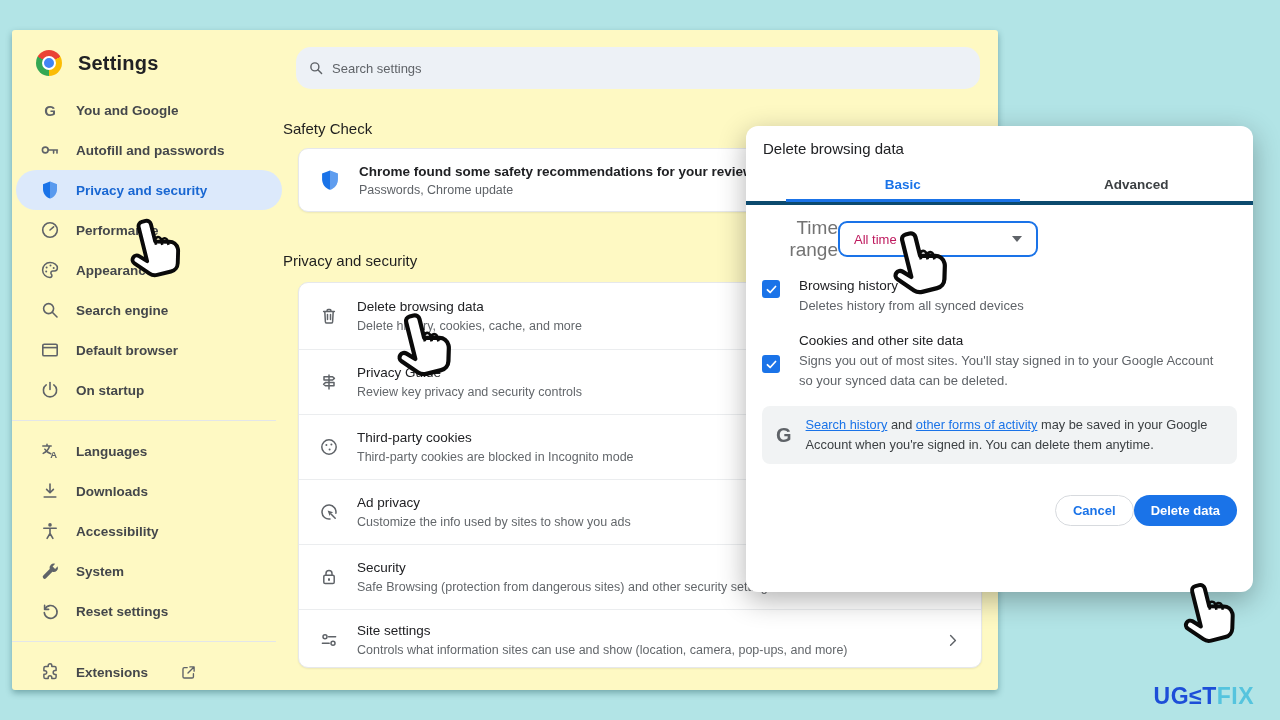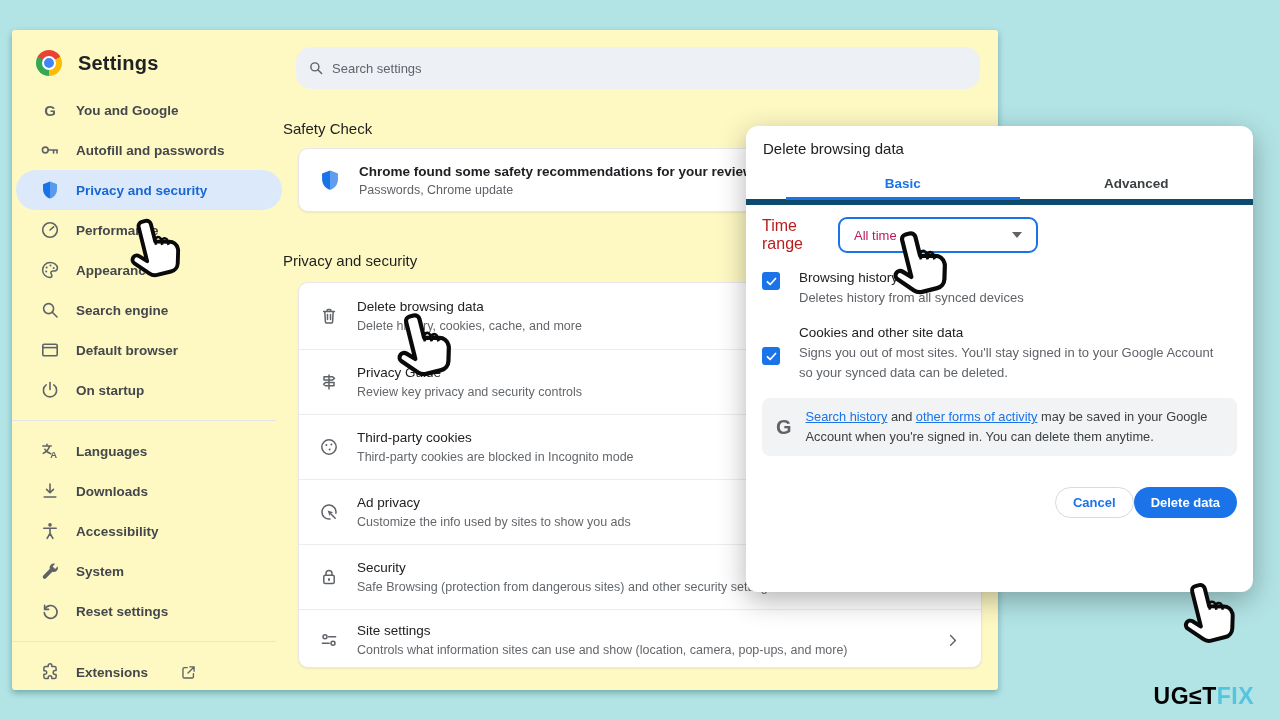--- a/index.html
+++ b/index.html
@@ -52,28 +52,28 @@
   .lrow { display:flex; align-items:center; gap:18px; padding:0 20px; position:relative; cursor:pointer; }
   .lrow + .lrow { border-top:1px solid #ebedef; }
   .lrow .txt .t { font-size:13.5px; color:#202124; margin-bottom:5px; }
   .lrow .txt .s { font-size:12.5px; color:#63676b; }
   .chev { margin-left:auto; }
 
   
   .dialog { position:absolute; left:746px; top:126px; width:507px; height:466px; background:#fff;
             border-radius:12px; box-shadow:0 8px 28px rgba(0,0,0,.3); z-index:5; }
   .dlg-title { padding:14px 0 0 17px; font-size:15px; color:#202124; }
-  .tabs { display:flex; margin-top:10px; border-bottom:6px solid #0c4a6e; height:38px;padding-left:40px; }
+  .tabs { display:flex; margin-top:10px; border-bottom:4px solid #0c4a6e; height:38px;padding-left:40px; }
   .tab { flex:1; display:flex; align-items:center; justify-content:center; font-size:13.5px; cursor:pointer; position:relative; }
   .tab.active { color:#1a73e8; font-weight:700; }
   .tab.active::after { content:""; position:absolute; left:0; right:0; bottom:-1px; height:3px; background:#1a73e8; }
   .tab.inactive { color:#3c4043; font-weight:600; }
   .dlg-body { padding:0 16px; }
   .time-row { display:flex; align-items:center; margin-top:12px; }
-  .time-lbl { font-size:16px; color:#b91c1c; width:76px; }
+  .time-lbl { font-size:19px; color:#737373; width:76px;text-align:right; }
   .dropdown { width:200px; height:36px; border:2px solid #1a73e8; border-radius:9px; display:flex;
               align-items:center; padding:0 14px; cursor:pointer; background:#fff; }
   .dropdown .val { font-size:13px; color:#be185d; }
   .caret { margin-left:auto; width:0; height:0; border-left:5px solid transparent; border-right:5px solid transparent;
            border-top:6px solid #5f6368; }
   .cb-row { display:flex; gap:19px; margin-top:17px; }
   .cb-box { width:18px; height:18px; border-radius:3px; background:#1a73e8; flex:0 0 auto; margin-top:2px;
             display:flex; align-items:center; justify-content:center; cursor:pointer; }
   .cb-text .l { font-size:13.5px; color:#202124; margin-bottom:3px; }
   .cb-text .s { font-size:13px; color:#5f6368; line-height:20px; }
@@ -83,21 +83,21 @@
   .note a { color:#1a73e8; text-decoration:underline; cursor:pointer; }
   .btn-row { display:flex; justify-content:flex-end; gap:0; margin-top:31px; }
   .btn { height:31px; border-radius:16px; display:flex; align-items:center; justify-content:center;
          font-size:13px; font-weight:700; cursor:pointer; padding:0 17px; }
   .btn-cancel { border:1px solid #d7dade; color:#1a73e8; background:#fff; }
   .btn-confirm { background:#1a73e8; color:#fff; }
 
   
   .hand { position:absolute; z-index:9; pointer-events:none; }
   .watermark { position:absolute; right:26px; bottom:10px; font-size:23px; font-weight:700; letter-spacing:.5px; z-index:2; }
-  .wm-gray { color:#000000; } .wm-blue { color:#55c4de; }
+  .wm-gray { color:#1d4ed8; } .wm-blue { color:#55c4de; }
 
   svg { display:block; }
 </style>
 </head>
 <body>
 
 <div class="stage">
 
   <div class="page">
 

